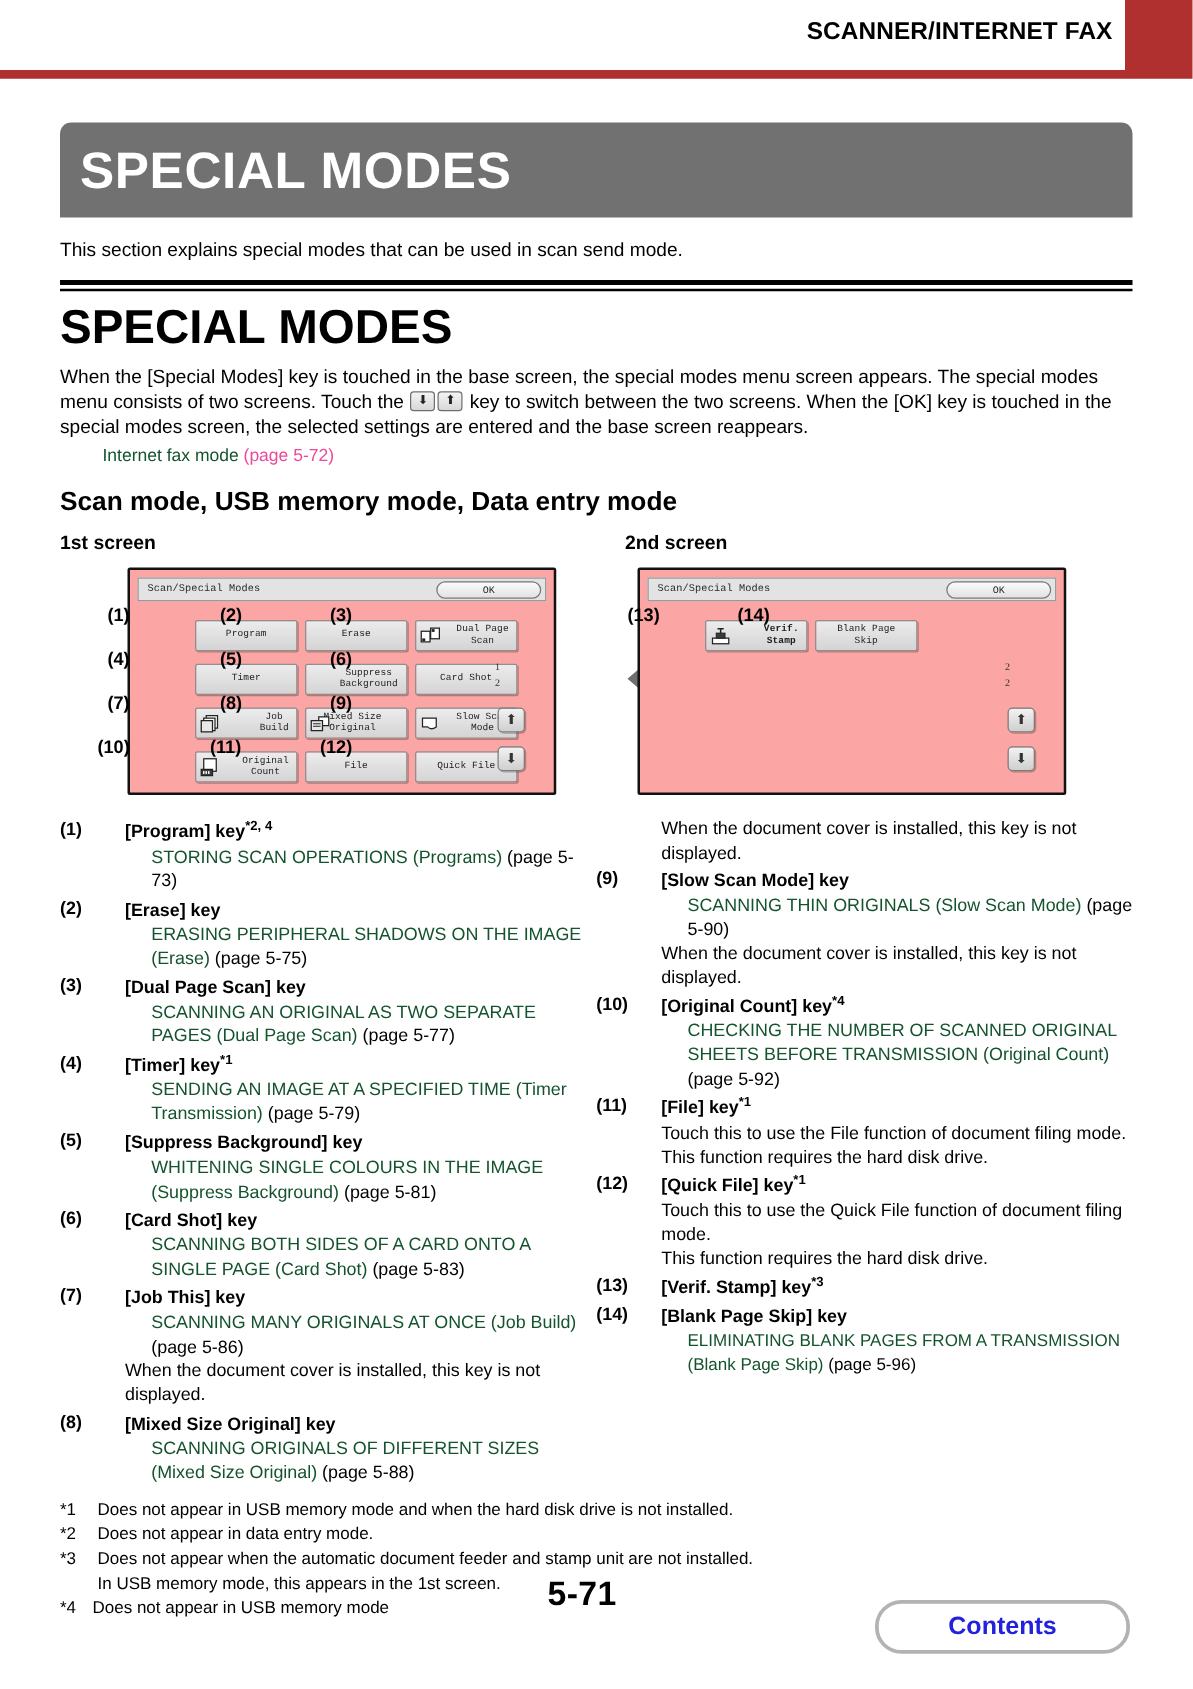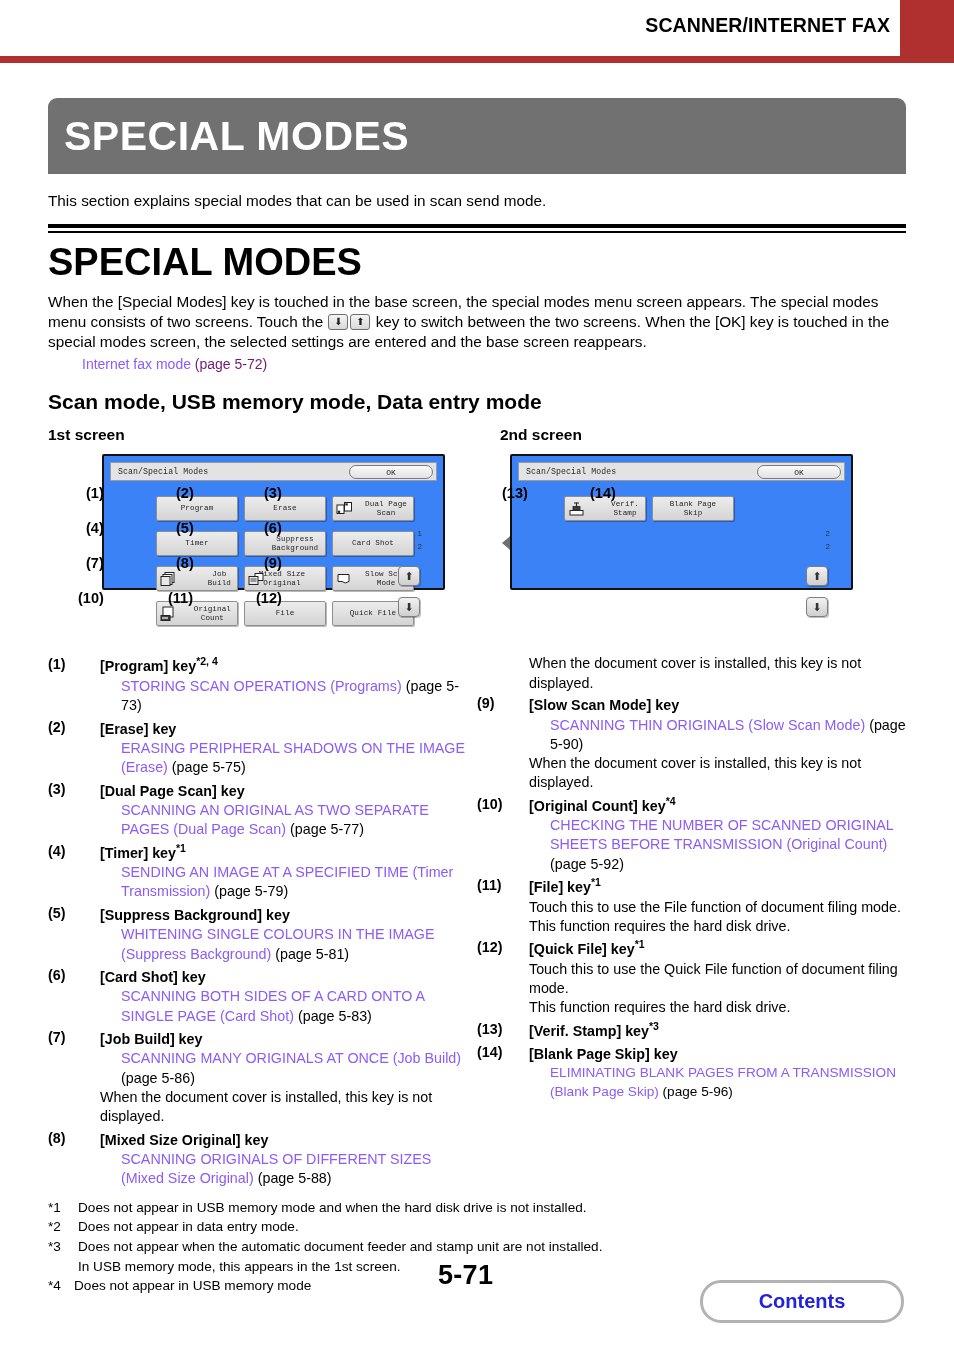--- a/index.html
+++ b/index.html
@@ -109,24 +109,24 @@
     line-height: 1;
     color: #222;
   }
 
   .linkline {
     margin-top: 5px;
     padding-left: 34px;
     font-size: 14px;
   }
   a.xref, .xref {
-    color: #8b5cf6;
+    color: #14532d;
     text-decoration: none;
   }
-  .pgref { color: #701a75; }
+  .pgref { color: #ec4899; }
 
   .h2 {
     margin-top: 18px;
     font-size: 21px;
     font-weight: bold;
     letter-spacing: 0;
   }
 
   
   .screens-labels {
@@ -140,23 +140,23 @@
   
   .screens-row {
     position: relative;
     margin-top: 6px;
     height: 186px;
   }
   .panel {
     position: absolute;
     top: 0;
     width: 343px;
-    height: 136px;
+    height: 182px;
     border: 2px solid #111;
-    background: #3b82f6;
+    background: #fca5a5;
     border-radius: 2px;
   }
   .panel.first { left: 54px; }
   .panel.second { left: 462px; }
 
   .panel-titlebar {
     position: absolute;
     left: 6px; top: 6px; right: 6px;
     height: 19px;
     background: #e3e3e3;
@@ -215,24 +215,24 @@
     font-size: 14.5px;
     font-weight: bold;
     color: #000;
     z-index: 5;
     line-height: 1;
   }
 
   
   .pgcount {
     position: absolute;
-    font-family: Liberation Sans, sans-serif;
+    font-family: Liberation Serif, serif;
     font-size: 8px;
     color: #333;
-    text-align: right;
+    text-align: left;
     line-height: 1.45;
   }
   .pgcount .sep { display:block; height:1px; }
   .scrollkey {
     position: absolute;
     width: 22px; height: 20px;
     border: 1px solid #7d7d7d;
     border-radius: 4px;
     background: linear-gradient(#f2f2f2, #cfcfcf);
     box-shadow: 1px 1px 0 rgba(0,0,0,.25);
@@ -482,21 +482,21 @@
           <path d="M2 17 L16 5 L16 12 L42 12 L42 5 L56 17 L42 29 L42 22 L16 22 L16 29 Z" fill="#6f6f6f"></path>
         </svg>
       </div>
 
       <div class="panel second">
         <div class="panel-titlebar">
           <div class="panel-title">Scan/Special Modes</div>
           <div class="ok-key">OK</div>
         </div>
 
-        <div class="mkey wicon" style="left:52px; top:40px;">
+        <div class="mkey wicon" style="left:52px; top:40px;font-weight:bold;">
           <span class="kicon">
             <svg viewBox="0 0 17 17" width="17" height="17">
               <rect x="2" y="10" width="13" height="4.5" fill="#fff" stroke="#222" stroke-width="1"></rect>
               <rect x="5" y="6" width="7" height="4" fill="#3a3a3a" stroke="#222" stroke-width=".8"></rect>
               <line x1="8.5" y1="2" x2="8.5" y2="6" stroke="#222" stroke-width="1.2"></line>
               <line x1="6" y1="2.5" x2="11" y2="2.5" stroke="#222" stroke-width="1.2"></line>
             </svg>
           </span>
           <span style="white-space:pre-line">Verif.
 Stamp</span>
@@ -578,21 +578,21 @@
             <span class="item-num">(6)</span><span>[Card Shot] key</span><sup></sup>
           </div>
           <div class="item-link">
             <span class="xref">SCANNING BOTH SIDES OF A CARD ONTO A SINGLE PAGE (Card Shot)</span>
             <span class="pgref">(page 5-83)</span>
           </div>
         </div>
 
         <div class="item">
           <div class="item-head">
-            <span class="item-num">(7)</span><span>[Job Build] key</span><sup></sup>
+            <span class="item-num">(7)</span><span>[Job This] key</span><sup></sup>
           </div>
           <div class="item-link">
             <span class="xref">SCANNING MANY ORIGINALS AT ONCE (Job Build)</span>
             <span class="pgref">(page 5-86)</span>
           </div>
           <div class="item-note">When the document cover is installed, this key is not displayed.</div>
         </div>
 
         <div class="item">
           <div class="item-head">

